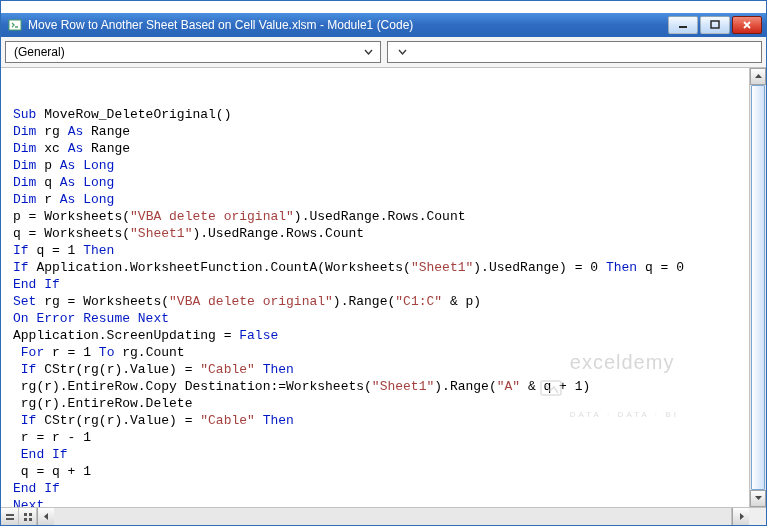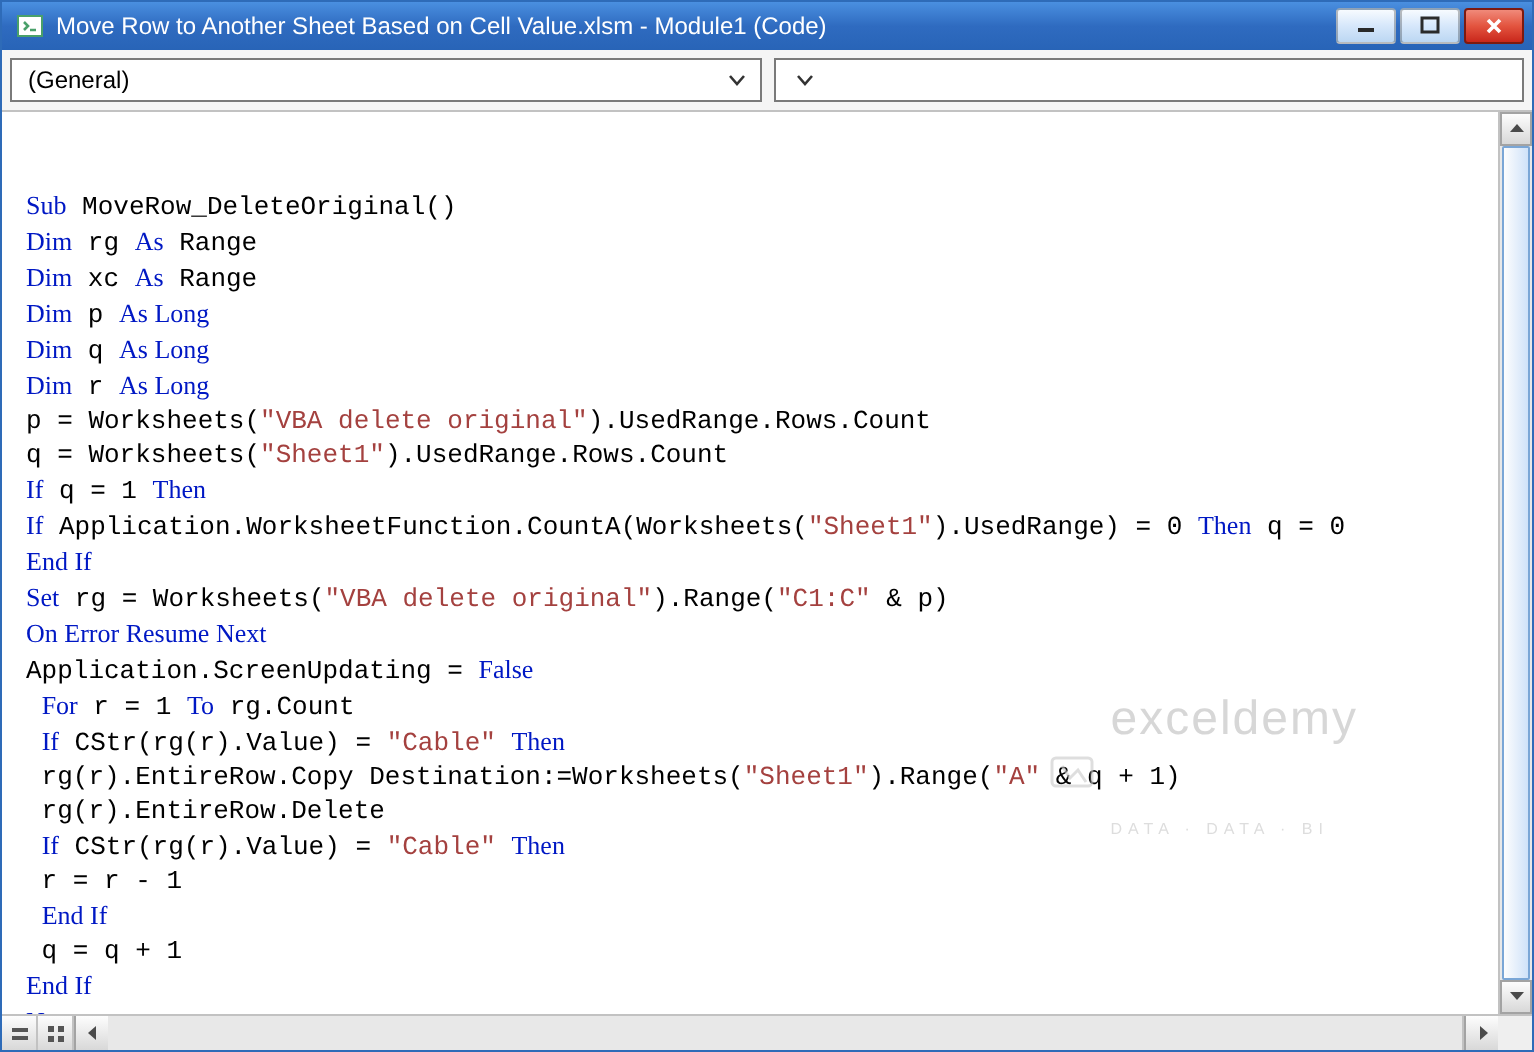--- a/index.html
+++ b/index.html
@@ -20,20 +20,21 @@
   background: #fff;
 }
 .titlebar {
   height: 24px;
   background: linear-gradient(to bottom, #4a8fe0 0%, #2f6bc0 50%, #2864b7 100%);
   display: flex;
   align-items: center;
   padding: 0 4px 0 6px;
   color: #fff;
   font-size: 12px;
+  margin-top: 12px;
 }
 .titlebar .icon {
   width: 16px;
   height: 16px;
   margin-right: 5px;
   display: inline-flex;
   align-items: center;
   justify-content: center;
 }
 .titlebar .title-text { flex: 1; white-space: nowrap; overflow: hidden; }
@@ -84,21 +85,21 @@
   flex: 1;
   font-family: Consolas, "Courier New", monospace;
   font-size: 13px;
   line-height: 17px;
   padding: 4px 0 4px 12px;
   white-space: pre;
   overflow: hidden;
   color: #000;
   position: relative;
 }
-.kw { color: #0018c4; font-family: Liberation Serif, serif; }
+.kw { color: #0018c4; }
 .str { color: #a4413f; }
 .vscroll {
   width: 17px;
   background: #efefef;
   border-left: 1px solid #c2c2c2;
   display: flex;
   flex-direction: column;
 }
 .vscroll .arrow {
   height: 17px;
@@ -140,21 +141,21 @@
   position: absolute;
   right: 70px;
   bottom: 50px;
   opacity: 0.6;
   display:flex;
   align-items:center;
   gap:6px;
   pointer-events:none;
 }
 .watermark .wmtext { color:#bdbdbd; font-family:"Segoe UI",sans-serif; }
-.watermark .wm-main { font-size:24px; letter-spacing:1px; display:block; line-height:1;}
+.watermark .wm-main { font-size:20px; letter-spacing:1px; display:block; line-height:1;}
 .watermark .wm-sub { font-size:8px; letter-spacing:3px; display:block; color:#c7c7c7;}
 </style>
 </head>
 <body>
 
 <div class="window">
 
   <div class="titlebar">
     <span class="icon">
       <svg width="14" height="14" viewBox="0 0 14 14">

